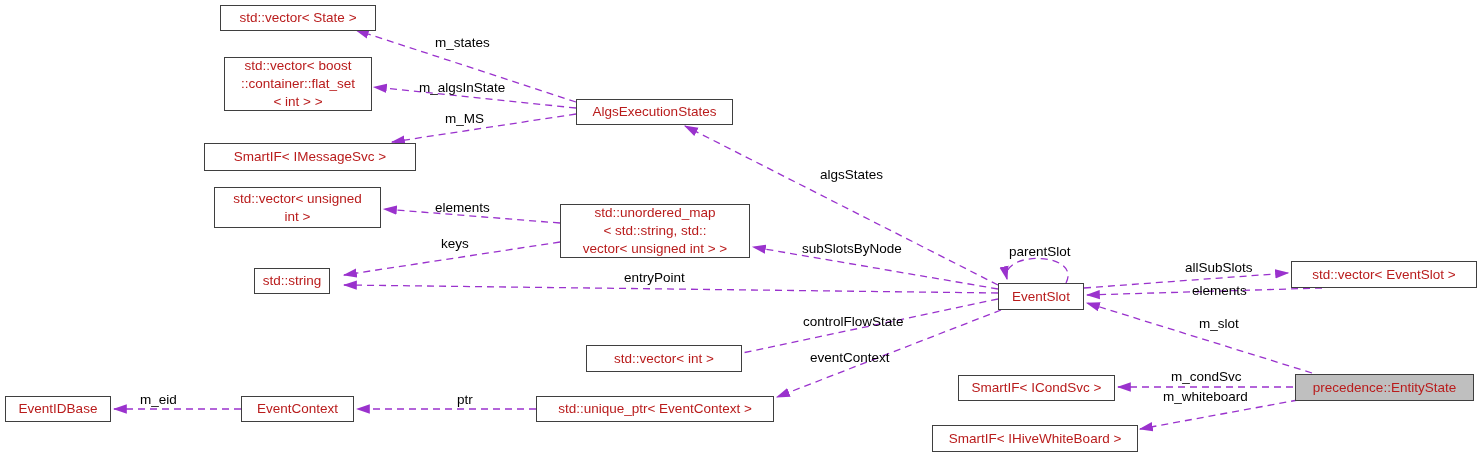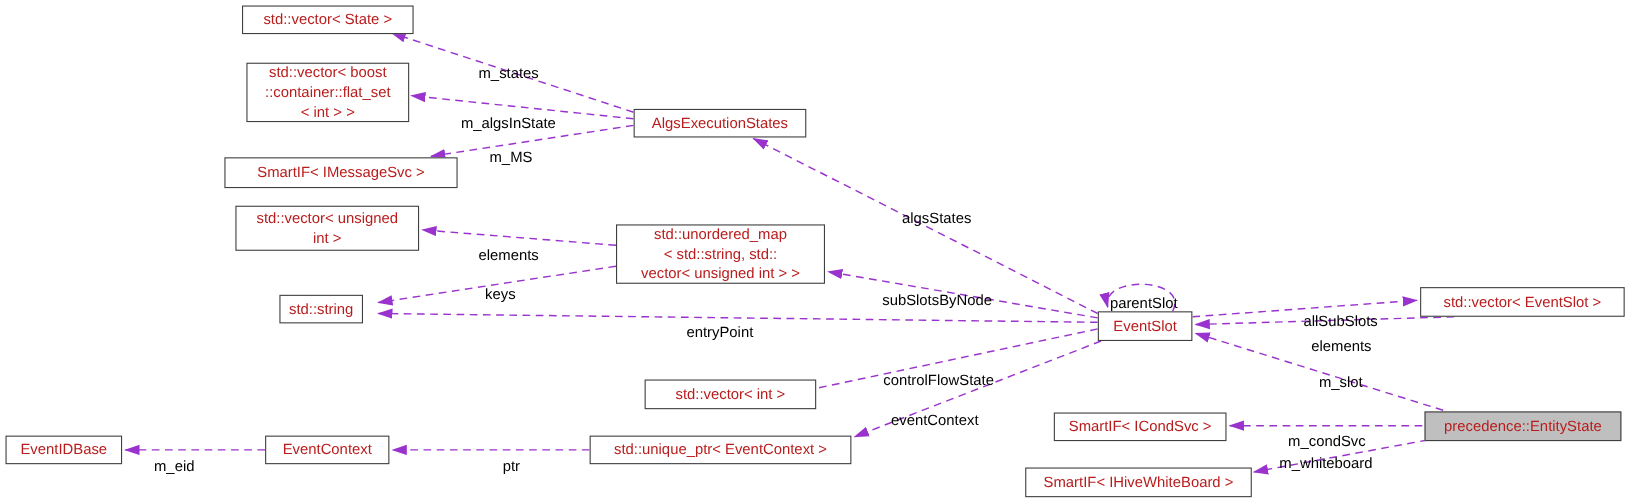--- a/index.html
+++ b/index.html
@@ -12,21 +12,21 @@
   .node{
     position:absolute; box-sizing:border-box;
     border:1.2px solid #3f3f3f; background:#ffffff; color:#b91c1c;
     display:flex; flex-direction:column; align-items:center; justify-content:center;
     font-size:13.5px; line-height:18px; white-space:nowrap; text-align:center;
     cursor:pointer;
   }
   .node span{display:block;}
   .node.highlight{background:#bfbfbf;}
   .elabel{
-    position:absolute; font-size:13.5px; color:#000; white-space:nowrap; line-height:15px;margin-top:24px;
+    position:absolute; font-size:13.5px; color:#000; white-space:nowrap; line-height:15px;
   }
 </style>
 </head>
 <body>
 
 <div id="canvas">
 
   <svg id="edges" viewBox="0 0 1480 457">
     <defs>
       <marker id="arrow" markerUnits="userSpaceOnUse" markerWidth="14" markerHeight="10" viewBox="0 0 12 8" refX="11" refY="4" orient="auto">

